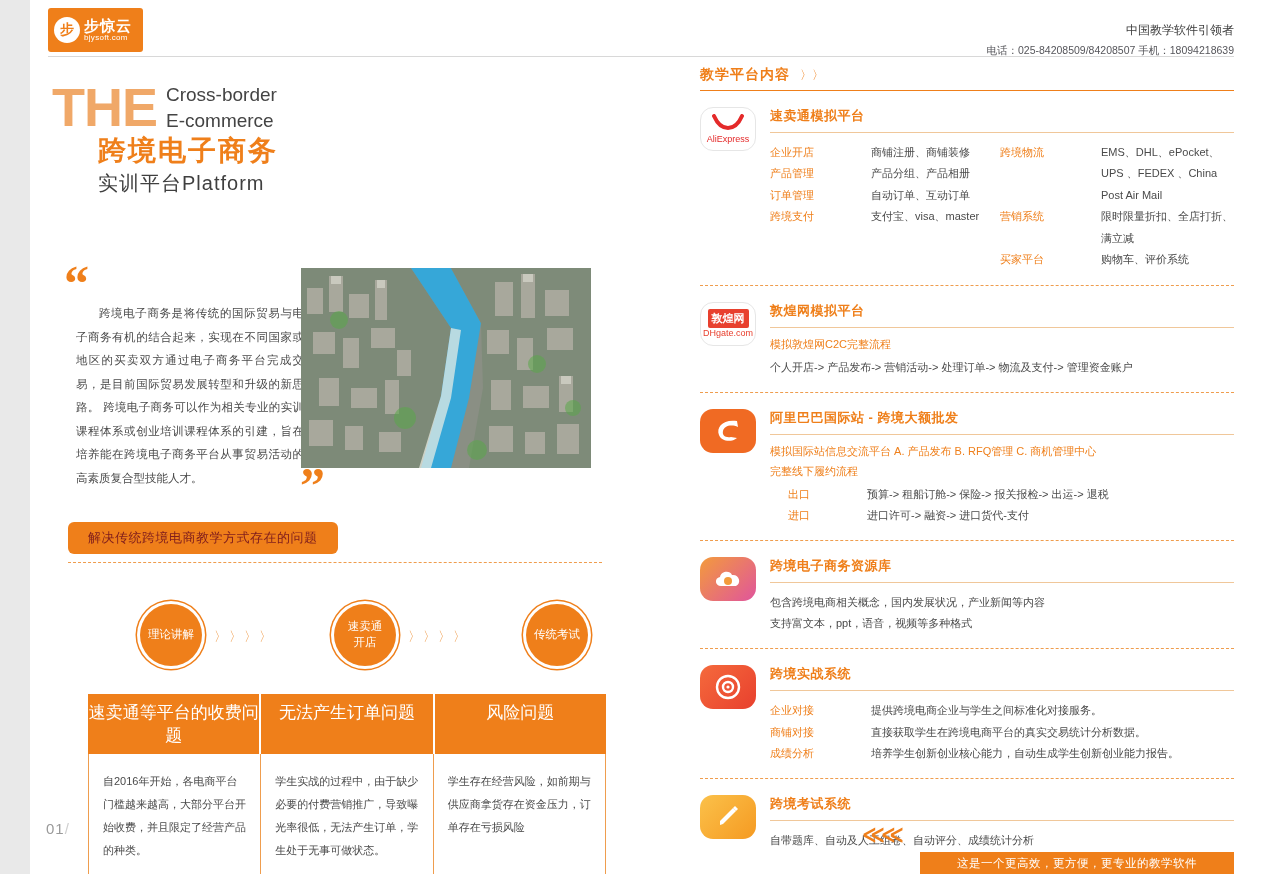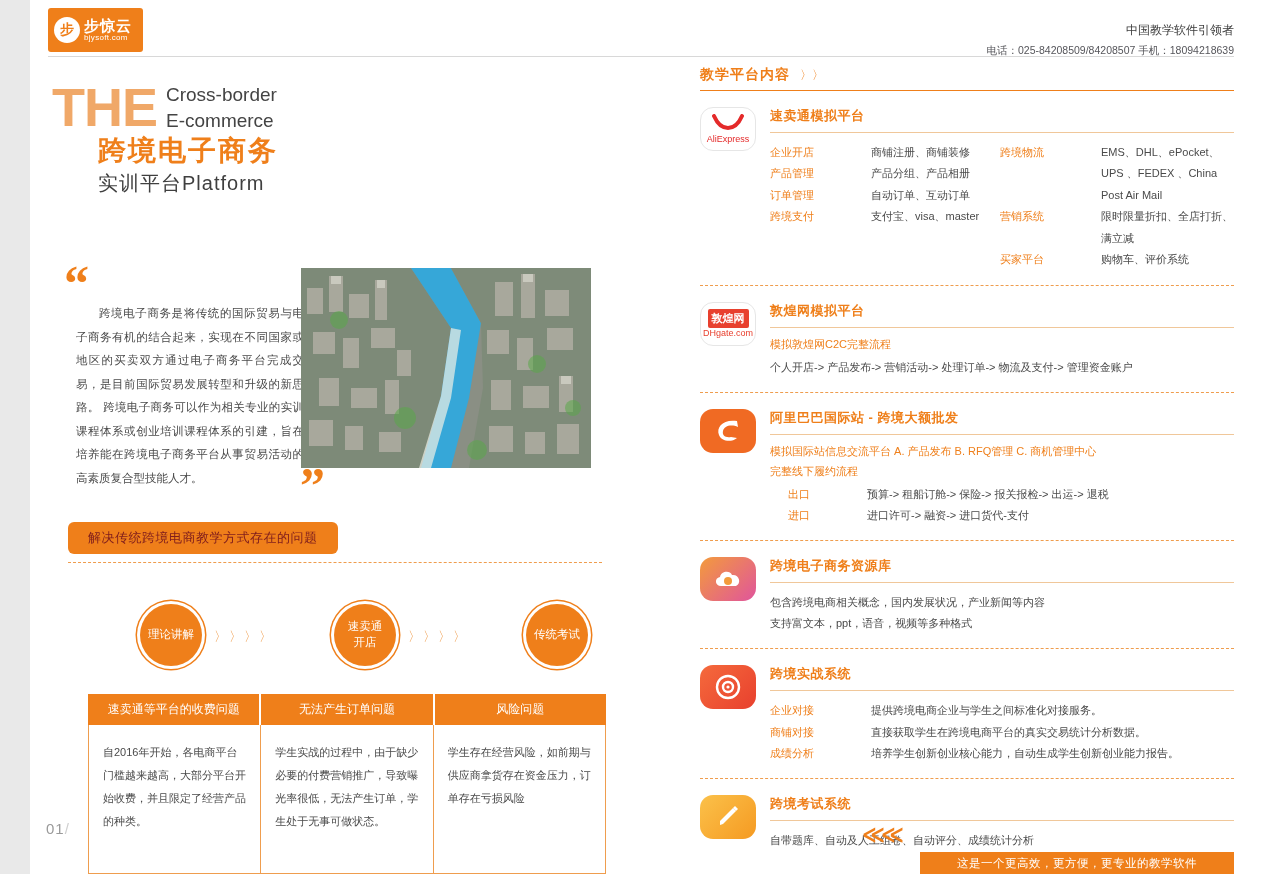--- a/index.html
+++ b/index.html
@@ -101,21 +101,21 @@
   .arrows {
     position: absolute; top: 38px; font-size: 13px; color: #ef9d4e; letter-spacing: 2px;
   }
   .a1 { left: 146px; }
   .a2 { left: 340px; }
 
   
   .prob-table { position: absolute; left: 40px; top: 624px; width: 518px; }
   .prob-head { display: flex; }
   .prob-head div {
-    flex: 1; background: #ef7f1a; color: #fff; font-size: 12px;
+    flex: 1; background: #ef7f1a; color: #fff; font-size: 17px;
     padding: 7px 0; text-align: center; border-right: 2px solid #fff;
   }
   .prob-head div:last-child { border-right: 0; }
   .prob-body { display: flex; border: 1px solid #ef9d4e; border-top: 0; }
   .prob-body div {
     flex: 1; padding: 16px 14px; font-size: 11px; color: #4a4a4a; line-height: 2.1;
     border-right: 1px solid #ef9d4e; min-height: 148px;
   }
   .prob-body div:last-child { border-right: 0; }
 

